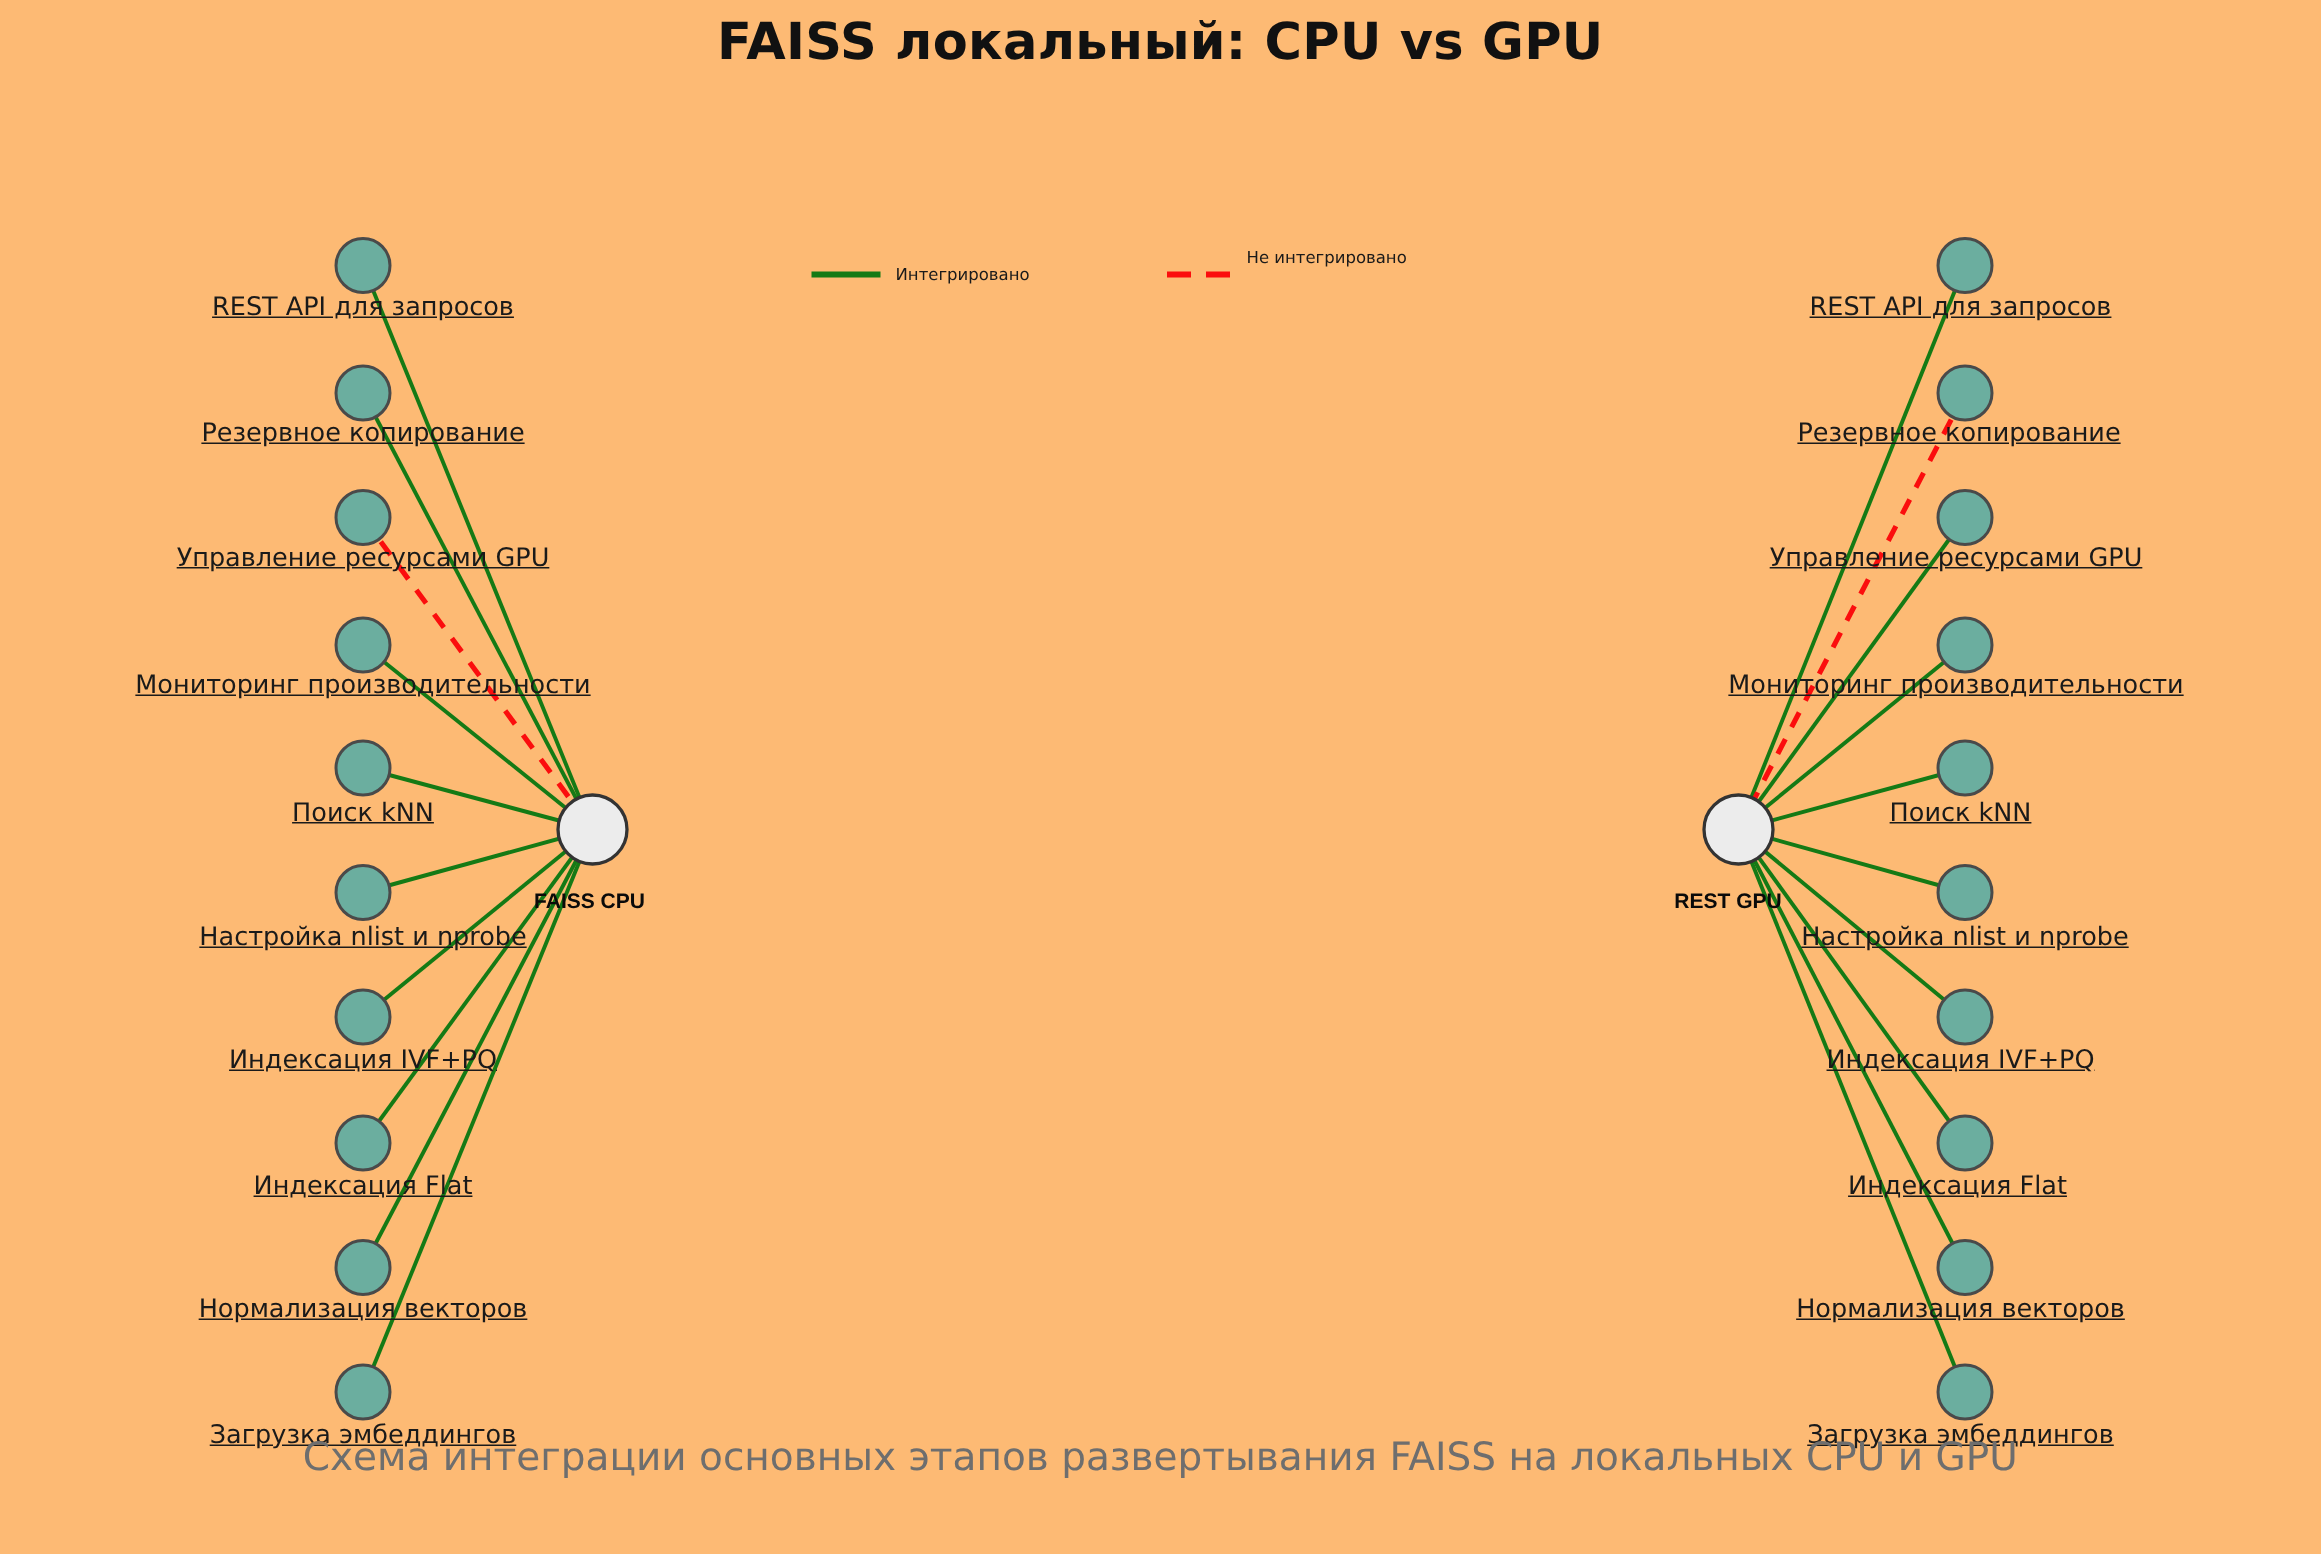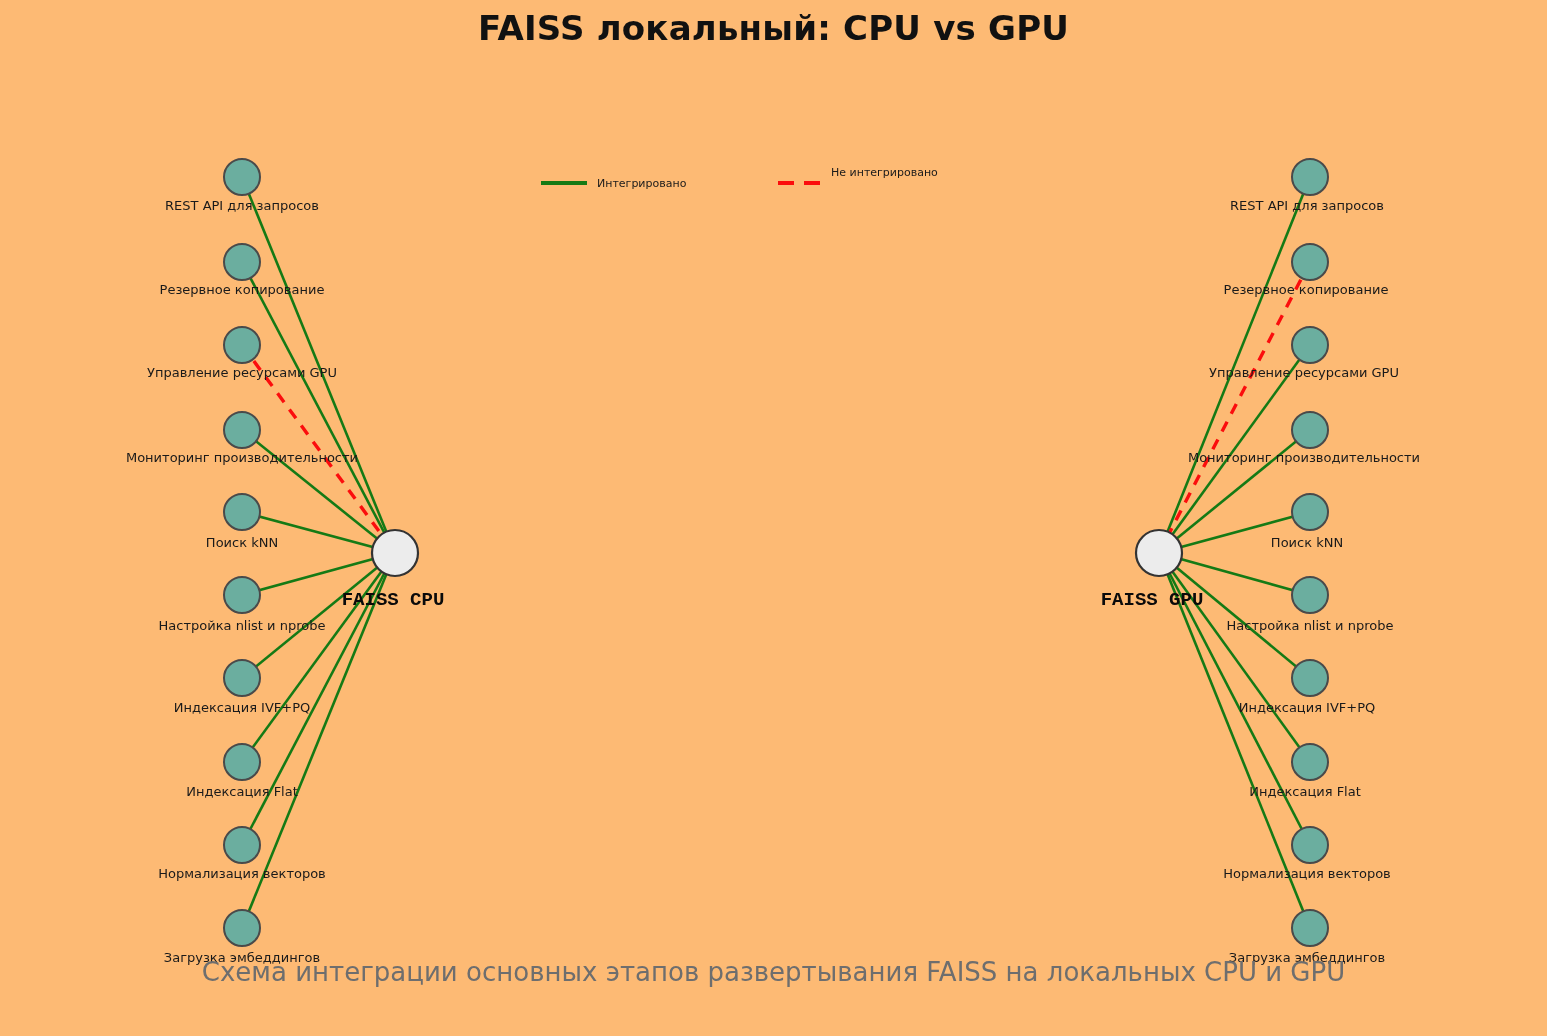--- a/index.html
+++ b/index.html
@@ -42,30 +42,31 @@
   #graph-svg {
     position: absolute;
     left: 0;
     top: 0;
     width: 1547px;
     height: 1036px;
   }
   .node-label {
     position: absolute;
     font-family: "DejaVu Sans", sans-serif;
-    font-size: 13px;
+    font-size: 17px;
     color: #1a1a1a;
     white-space: nowrap;
     transform: translate(-50%, -50%);
     pointer-events: none;
+    text-decoration: underline;
   }
   .hub-label {
     position: absolute;
-    font-family: Liberation Mono, monospace;
-    font-size: 19px;
+    font-family: Liberation Sans, sans-serif;
+    font-size: 14px;
     font-weight: bold;
     color: #0a0a0a;
     white-space: nowrap;
     transform: translate(-50%, -50%);
   }
   .legend-text {
     position: absolute;
     font-family: "DejaVu Sans", sans-serif;
     font-size: 11px;
     color: #1a1a1a;
@@ -148,21 +149,21 @@
       <div class="node-label" style="left: 1306px; top: 289px;">Резервное копирование</div>
       <div class="node-label" style="left: 1304px; top: 372px;">Управление ресурсами GPU</div>
       <div class="node-label" style="left: 1304px; top: 457px;">Мониторинг производительности</div>
       <div class="node-label" style="left: 1307px; top: 542px;">Поиск kNN</div>
       <div class="node-label" style="left: 1310px; top: 625px;">Настройка nlist и nprobe</div>
       <div class="node-label" style="left: 1307px; top: 707px;">Индексация IVF+PQ</div>
       <div class="node-label" style="left: 1305px; top: 791px;">Индексация Flat</div>
       <div class="node-label" style="left: 1307px; top: 873px;">Нормализация векторов</div>
       <div class="node-label" style="left: 1307px; top: 957px;">Загрузка эмбеддингов</div>
       <div class="hub-label" style="left: 393px; top: 600px;">FAISS CPU</div>
-      <div class="hub-label" style="left: 1152px; top: 600px;">FAISS GPU</div>
+      <div class="hub-label" style="left: 1152px; top: 600px;">REST GPU</div>
     </div>
   <div id="legend-labels">
       <div class="legend-text" style="left: 597px; top: 183px;">Интегрировано</div>
       <div class="legend-text" style="left: 831px; top: 172px;">Не интегрировано</div>
     </div>
 
   <div id="caption">Схема интеграции основных этапов развертывания FAISS на локальных CPU и GPU</div>
 </div>
 
 </body></html>

